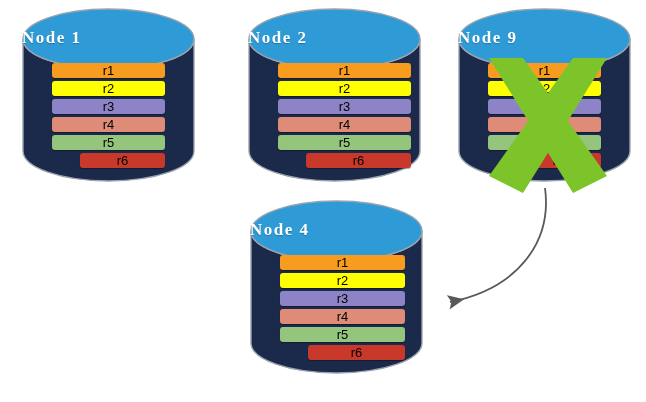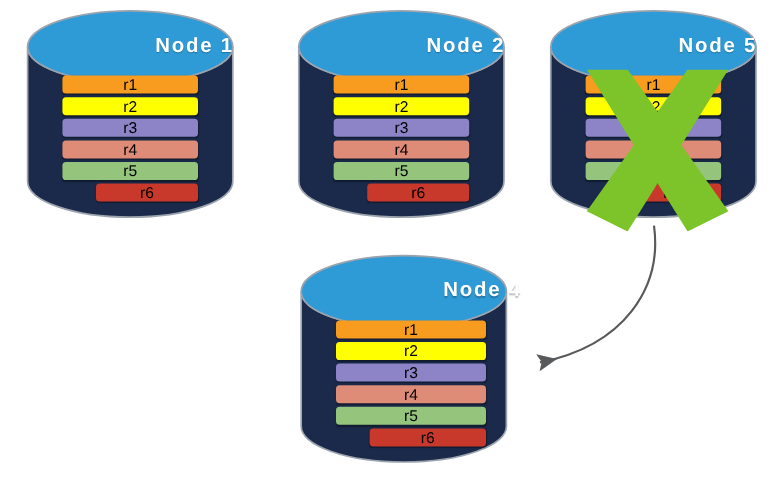--- a/index.html
+++ b/index.html
@@ -25,26 +25,26 @@
   }
   .node-svg {
     position: absolute;
     left: 0; top: 0;
     overflow: visible;
   }
   .node-title {
     position: absolute;
     left: 0;
     width: 100%;
-    text-align: right;
+    text-align: left;
     color: #ffffff;
     font-weight: bold;
     font-size: 17px;
     letter-spacing: 1.5px;
-    font-family: Liberation Sans, sans-serif;
+    font-family: Liberation Serif, serif;
     text-shadow: 0 1px 1px rgba(0,0,0,0.25);
     pointer-events: none;
   }
   .rows {
     position: absolute;
     left: 0;
     width: 100%;
     display: flex;
     flex-direction: column;
   }
@@ -89,57 +89,57 @@
       <div class="node-title" style="top: 20px;">Node  1</div>
       <div class="rows" style="top: 55px; padding-left: 30px; padding-right: 30px; box-sizing: border-box;">
         <div class="row-bar" style="background: rgb(247, 156, 30);">r1</div>
         <div class="row-bar" style="background: rgb(255, 255, 0);">r2</div>
         <div class="row-bar" style="background: rgb(140, 132, 198);">r3</div>
         <div class="row-bar" style="background: rgb(222, 140, 120);">r4</div>
         <div class="row-bar" style="background: rgb(149, 196, 125);">r5</div>
         <div class="row-bar" style="background: rgb(201, 57, 43);">r6</div>
       </div>
     </div>
-    <div class="node" style="left: 248px; top: 8px; width: 173px; height: 174px;">
+    <div class="node" style="left: 248px; top: 8px; width: 173px; height: 174px; padding-left: 20px;">
       <svg class="node-svg" width="173" height="174" viewBox="0 0 173 174">
         <path d="M 1 31 L 1 143 A 85.5 30 0 0 0 172 143 L 172 31 A 85.5 30 0 0 1 1 31 Z" fill="#1B2A4A" stroke="#9BA3AE" stroke-width="1.4"></path>
         <ellipse cx="86.5" cy="31" rx="85.5" ry="30" fill="#2E9BD6" stroke="#9BA3AE" stroke-width="1.4"></ellipse>
       </svg>
       <div class="node-title" style="top: 20px;">Node  2</div>
       <div class="rows" style="top: 55px; padding-left: 30px; padding-right: 30px; box-sizing: border-box;">
         <div class="row-bar" style="background: rgb(247, 156, 30);">r1</div>
         <div class="row-bar" style="background: rgb(255, 255, 0);">r2</div>
         <div class="row-bar" style="background: rgb(140, 132, 198);">r3</div>
         <div class="row-bar" style="background: rgb(222, 140, 120);">r4</div>
         <div class="row-bar" style="background: rgb(149, 196, 125);">r5</div>
         <div class="row-bar" style="background: rgb(201, 57, 43);">r6</div>
       </div>
     </div>
     <div class="node" style="left: 458px; top: 8px; width: 173px; height: 174px;">
       <svg class="node-svg" width="173" height="174" viewBox="0 0 173 174">
         <path d="M 1 31 L 1 143 A 85.5 30 0 0 0 172 143 L 172 31 A 85.5 30 0 0 1 1 31 Z" fill="#1B2A4A" stroke="#9BA3AE" stroke-width="1.4"></path>
         <ellipse cx="86.5" cy="31" rx="85.5" ry="30" fill="#2E9BD6" stroke="#9BA3AE" stroke-width="1.4"></ellipse>
       </svg>
-      <div class="node-title" style="top: 20px;">Node  5</div>
+      <div class="node-title" style="top: 20px;">Node  9</div>
       <div class="rows" style="top: 55px; padding-left: 30px; padding-right: 30px; box-sizing: border-box;">
         <div class="row-bar" style="background: rgb(247, 156, 30);">r1</div>
         <div class="row-bar" style="background: rgb(255, 255, 0);">r2</div>
         <div class="row-bar" style="background: rgb(140, 132, 198);">r3</div>
         <div class="row-bar" style="background: rgb(222, 140, 120);">r4</div>
         <div class="row-bar" style="background: rgb(149, 196, 125);">r5</div>
         <div class="row-bar" style="background: rgb(201, 57, 43);">r6</div>
       </div>
       <svg class="xmark" width="130" height="135" viewBox="0 0 130 135" style="left: 25px; top: 50px;">
         <g fill="#7DC42B">
           <path d="M 6 0 L 40 0 L 124 118 L 90 135 Z"></path>
           <path d="M 90 0 L 124 0 L 40 135 L 6 118 Z"></path>
         </g>
       </svg>
     </div>
-    <div class="node" style="left: 250px; top: 212px; width: 185px; height: 174px;">
+    <div class="node" style="left: 250px; top: 200px; width: 185px; height: 174px;">
       <svg class="node-svg" width="173" height="174" viewBox="0 0 173 174">
         <path d="M 1 31 L 1 143 A 85.5 30 0 0 0 172 143 L 172 31 A 85.5 30 0 0 1 1 31 Z" fill="#1B2A4A" stroke="#9BA3AE" stroke-width="1.4"></path>
         <ellipse cx="86.5" cy="31" rx="85.5" ry="30" fill="#2E9BD6" stroke="#9BA3AE" stroke-width="1.4"></ellipse>
       </svg>
       <div class="node-title" style="top: 20px;">Node  4</div>
       <div class="rows" style="top: 55px; padding-left: 30px; padding-right: 30px; box-sizing: border-box;">
         <div class="row-bar" style="background: rgb(247, 156, 30);">r1</div>
         <div class="row-bar" style="background: rgb(255, 255, 0);">r2</div>
         <div class="row-bar" style="background: rgb(140, 132, 198);">r3</div>
         <div class="row-bar" style="background: rgb(222, 140, 120);">r4</div>

